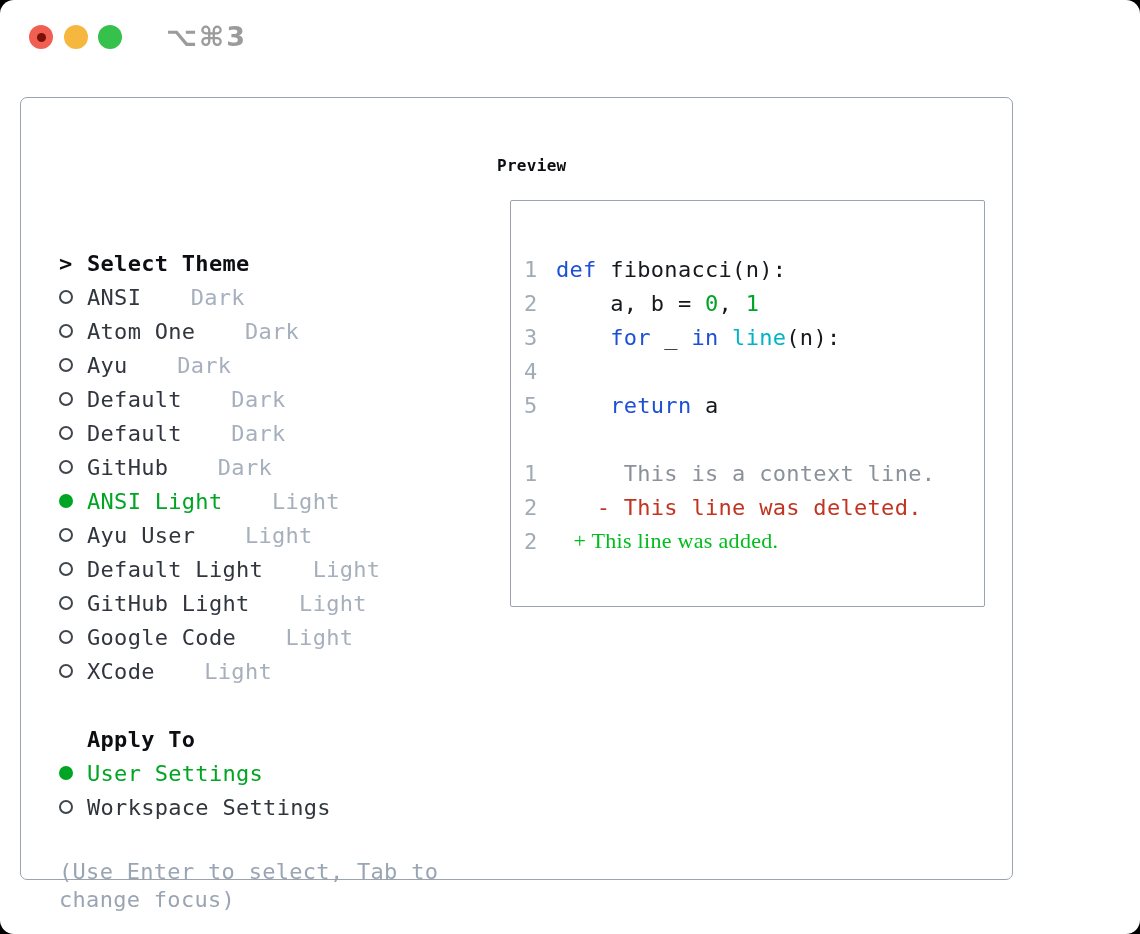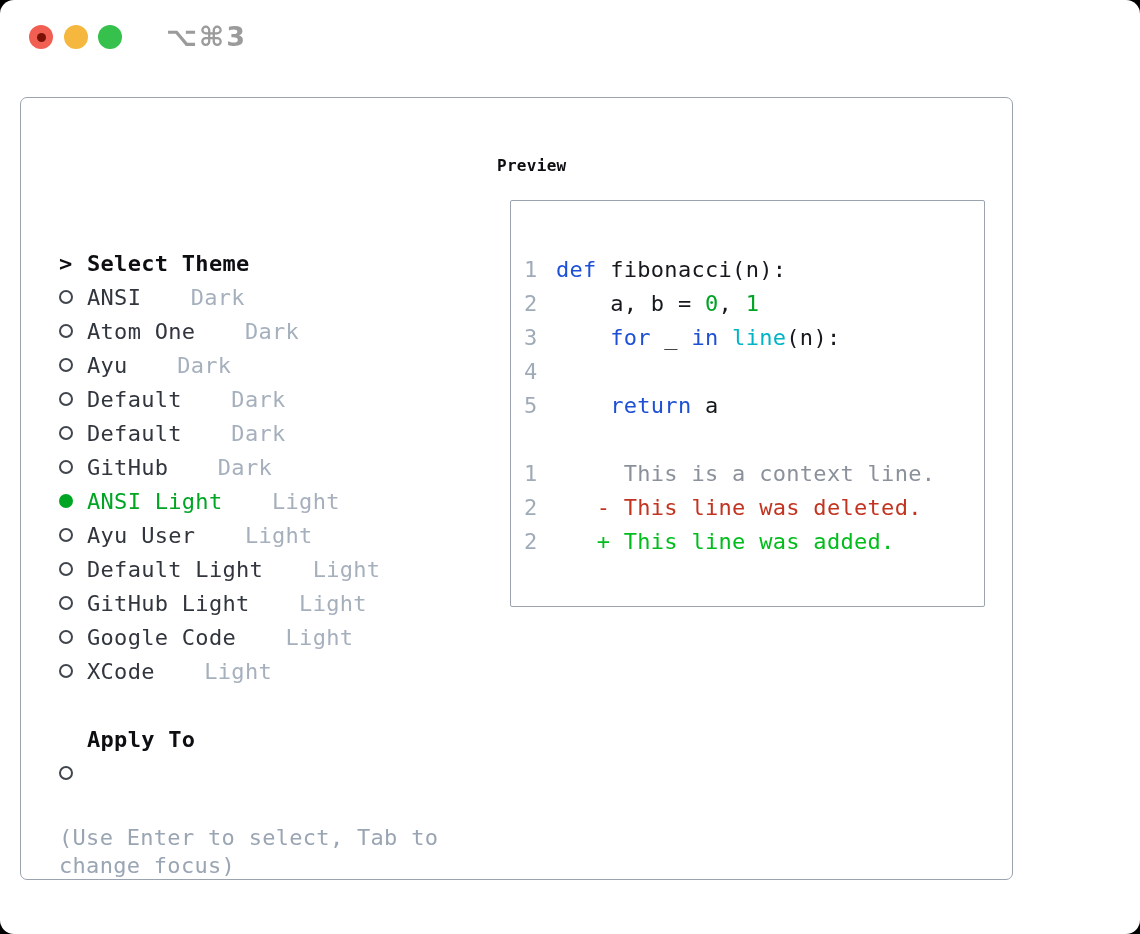--- a/index.html
+++ b/index.html
@@ -62,21 +62,21 @@
   .code-row{height:34px;display:flex;align-items:center;white-space:pre;
             font-size:22px;letter-spacing:0.3px;}
   .lineno{flex:none;display:inline-block;width:32px;color:var(--lineno,#a0abb8);}
   .code{white-space:pre;color:var(--code-plain,#15181c);}
   .tok-keyword{color:var(--code-keyword,#1d50d4);}
   .tok-builtin{color:var(--code-builtin,#00b4c6);}
   .tok-number{color:var(--code-number,#00a325);}
   .tok-plain{color:var(--code-plain,#15181c);}
   .diff-context{color:var(--diff-context,#8b919b);}
   .diff-deleted{color:var(--diff-deleted,#c23320);}
-  .diff-added{color:var(--diff-added,#00bd1c);}
+  .diff-added{color:var(--diff-added,#00bd1c);font-family:Liberation Serif, serif;}
 </style>
 </head>
 <body>
 
 <div class="window">
 
   <div class="titlebar">
     <div class="tl red">
       <span class="dot"></span>
     </div>
@@ -102,21 +102,22 @@
           <div class="row"><span class="gutter"><span class="bullet"></span></span><span class="t-name">Default Light</span><span class="t-variant"> Light</span></div>
           <div class="row"><span class="gutter"><span class="bullet"></span></span><span class="t-name">GitHub Light</span><span class="t-variant"> Light</span></div>
           <div class="row"><span class="gutter"><span class="bullet"></span></span><span class="t-name">Google Code</span><span class="t-variant"> Light</span></div>
           <div class="row"><span class="gutter"><span class="bullet"></span></span><span class="t-name">XCode</span><span class="t-variant"> Light</span></div>
         </div>
       <div class="row spacer"></div>
       <div class="row">
         <span class="gutter"></span><span class="header-text">Apply To</span>
       </div>
       <div id="apply-list">
-          <div class="row"><span class="gutter"><span class="bullet"></span></span></div>
+          <div class="row"><span class="gutter"><span class="bullet filled"></span></span><span class="t-name selected">User Settings</span></div>
+          <div class="row"><span class="gutter"><span class="bullet"></span></span><span class="t-name">Workspace Settings</span></div>
         </div>
       <div class="row spacer"></div>
       <div class="hint">(Use Enter to select, Tab to change focus)</div>
     </div>
   </div>
 
   <div class="preview-title">Preview</div>
 
   <div class="preview-box">
     <div id="code-lines">

